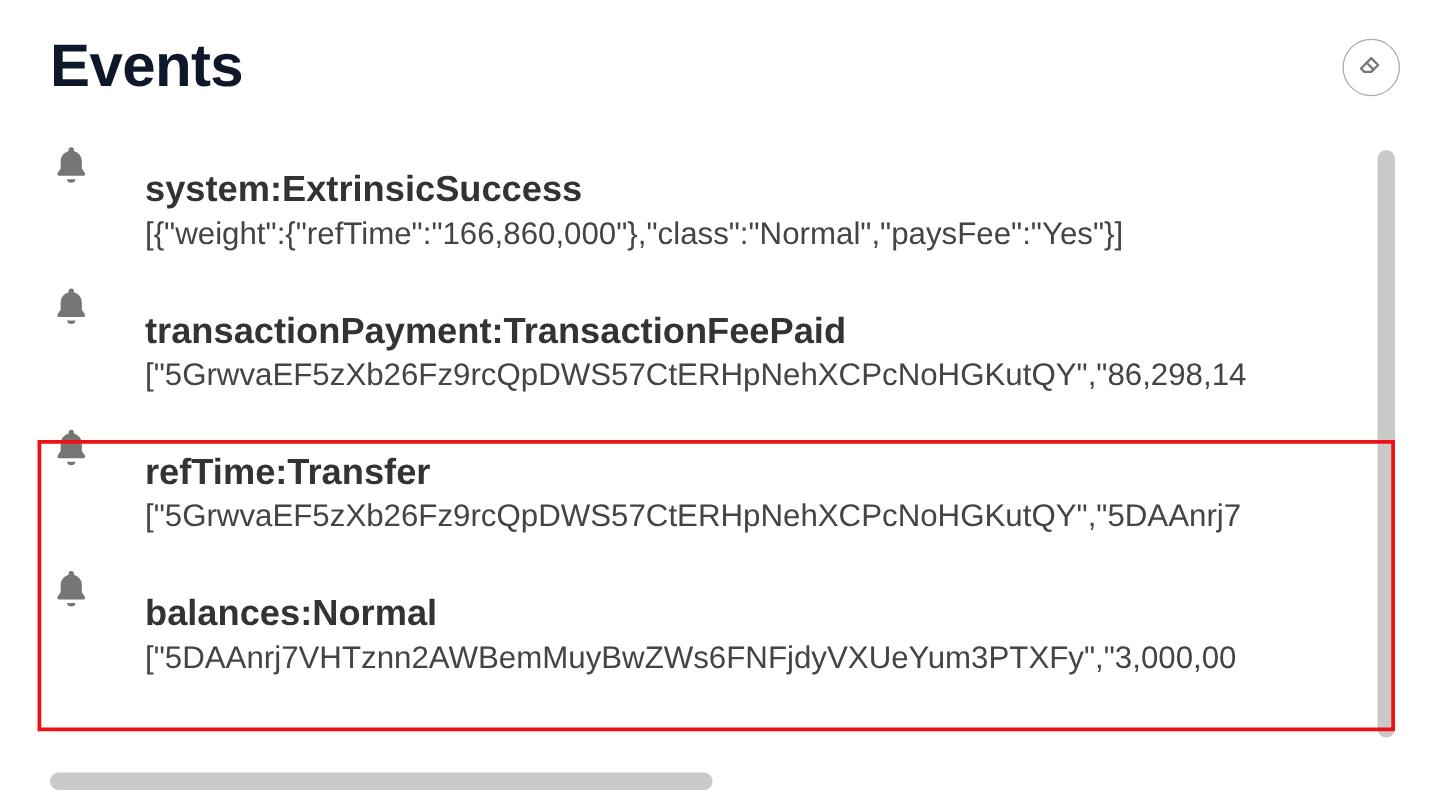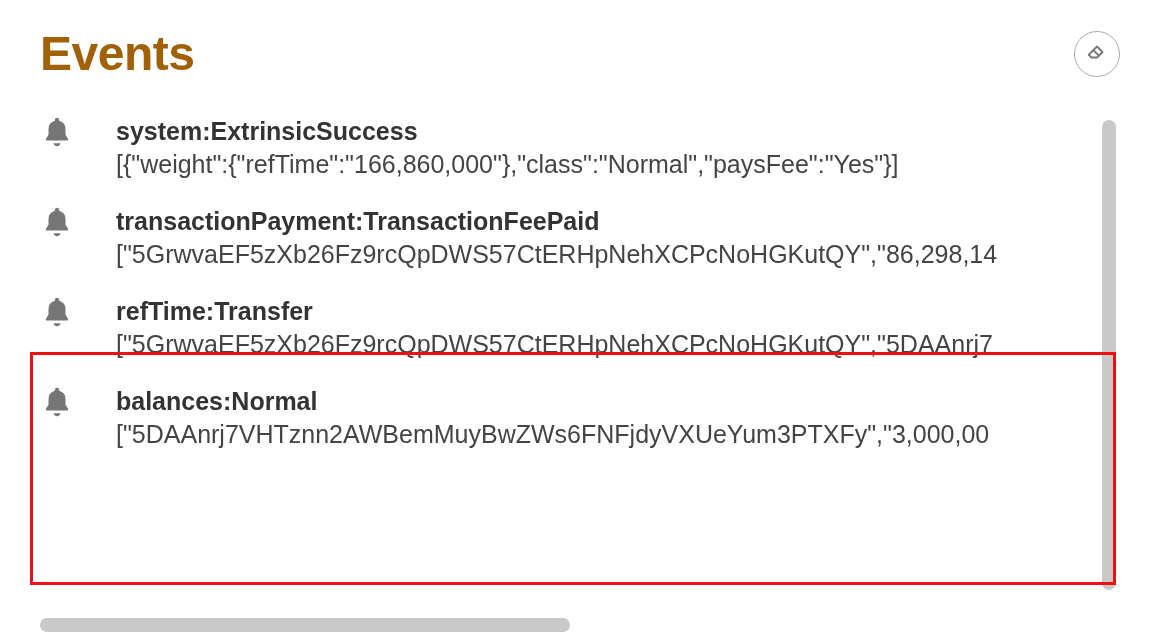--- a/index.html
+++ b/index.html
@@ -18,21 +18,21 @@
   }
   .header {
     display: flex;
     justify-content: space-between;
     align-items: center;
     margin-bottom: 36px;
   }
   .title {
     font-size: 48px;
     font-weight: 800;
-    color: #a16207;
+    color: #0f172a;
     letter-spacing: -0.5px;
   }
   .clear-btn {
     width: 46px;
     height: 46px;
     border: 1.5px solid #aaa;
     border-radius: 50%;
     background: #fff;
     display: flex;
     align-items: center;
@@ -62,24 +62,25 @@
     height: 34px;
     margin-top: -2px;
     margin-right: 42px;
     color: #767676;
   }
   .event-body {
     flex: 1 1 auto;
     min-width: 0;
   }
   .event-name {
-    font-size: 25px;
+    font-size: 29px;
     font-weight: 700;
     color: #333;
     margin-bottom: 4px;
+    margin-top: 19px;
   }
   .event-detail {
     font-size: 25px;
     font-weight: 400;
     color: #444;
     white-space: nowrap;
     overflow: hidden;
   }
   .highlight-box {
     position: absolute;

